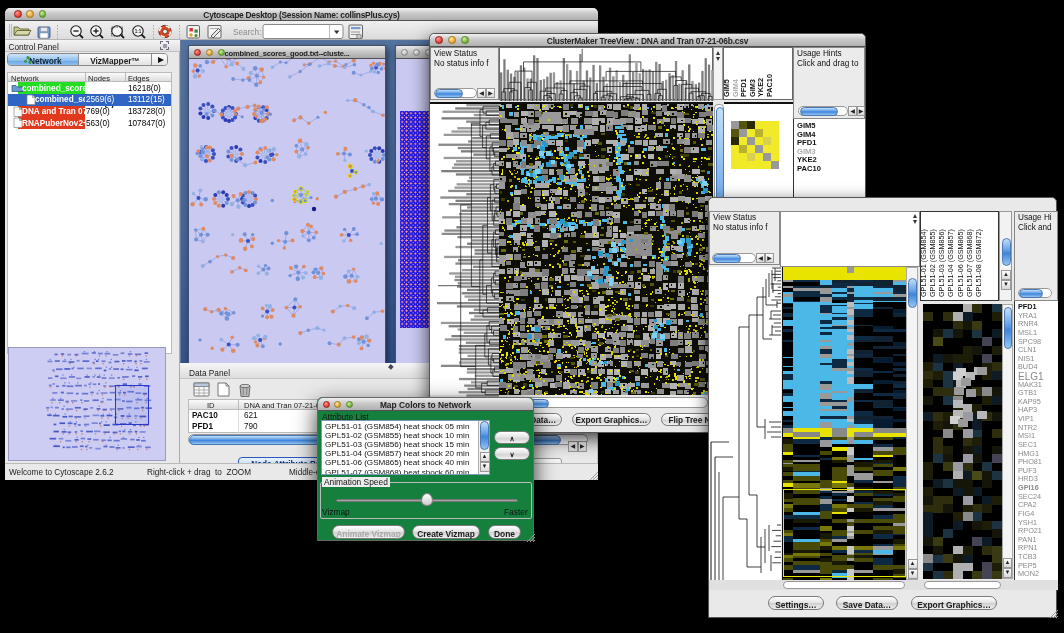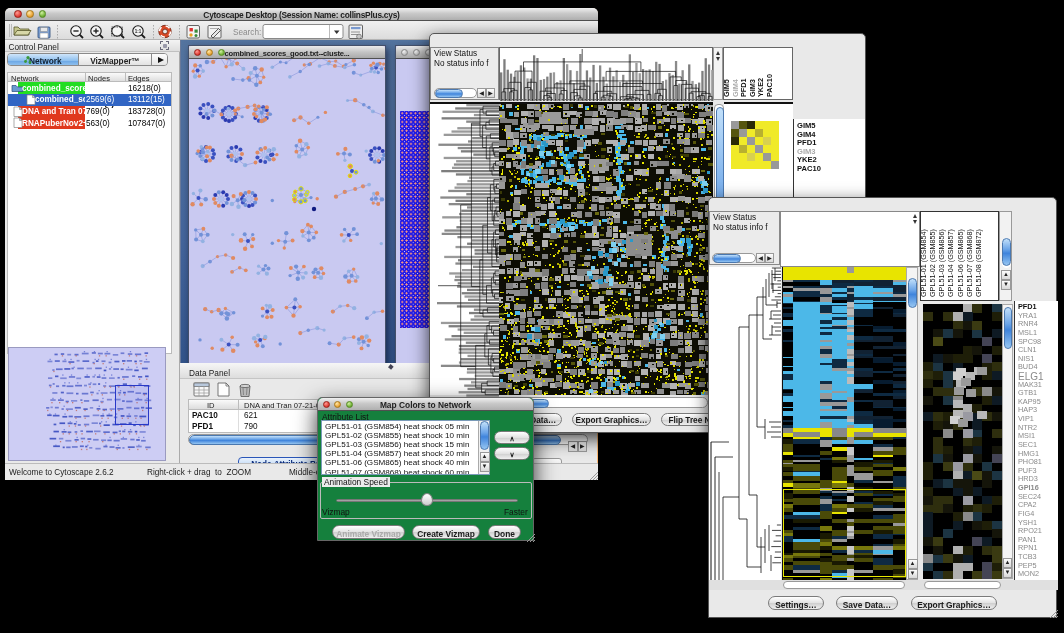--- a/index.html
+++ b/index.html
@@ -1401,20 +1401,26 @@
       <svg width="10" height="10" style="position:absolute;left:0;top:0;">
         <g stroke="#999" stroke-width="1">
           <line x1="2" y1="10" x2="10" y2="2"></line>
           <line x1="5" y1="10" x2="10" y2="5"></line>
           <line x1="8" y1="10" x2="10" y2="8"></line>
         </g>
       </svg>
     </div>
   </div>
 <div class="win" style="left:429px;top:33px;width:437px;height:400px;background:#e9e9e9;border-radius:5px 5px 0 0;border:1px solid #555">
+    <div class="tbar" style="height:13px">
+      <span class="lt r" style="left:5px"></span>
+      <span class="lt y" style="left:18px"></span>
+      <span class="lt g" style="left:31px"></span>
+      <div class="ttl" style="top:2px;font-size:8.4px;letter-spacing:-0.2px">ClusterMaker TreeView : DNA and Tran 07-21-06b.csv</div>
+    </div>
     <div class="panel" style="left:0px;top:13px;width:69px;height:53px">
       <div class="abs" style="left:3px;top:1px;font-size:8.2px;color:#111">View Status</div>
       <div class="abs" style="left:3px;top:10.5px;font-size:8.2px;color:#111;white-space:nowrap">No status info f</div>
       <div class="aquasb" style="left:3px;top:40px;width:43px;height:10px">
         <div class="aquath" style="left:0;top:0;width:28px;height:9px"></div>
       </div>
       <div class="sbbtn" style="left:46px;top:40px;width:9px;height:10px">◀</div>
       <div class="sbbtn" style="left:55px;top:40px;width:9px;height:10px">▶</div>
     </div>
     <div class="abs" style="left:69px;top:13px;width:214px;height:53px;background:#fff;border:1px solid #666">
@@ -1658,20 +1664,29 @@
       <div class="abs" style="left:2px;top:3px;width:0;height:0;border-bottom:4px solid #333;border-left:2.8px solid transparent;border-right:2.8px solid transparent"></div>
       <div class="abs" style="left:2px;top:9px;width:0;height:0;border-top:4px solid #333;border-left:2.8px solid transparent;border-right:2.8px solid transparent"></div>
     </div>
     <div class="abs" style="left:293px;top:13px;width:70px;height:53px;background:#fff;border:1px solid #666;overflow:hidden">
       <div class="rlbl" style="left:7.0px;bottom:2px;font-size:7.3px;font-weight:bold;color:#111">GIM5</div>
       <div class="rlbl" style="left:15.6px;bottom:2px;font-size:7.3px;font-weight:bold;color:#aaa">GIM4</div>
       <div class="rlbl" style="left:24.2px;bottom:2px;font-size:7.3px;font-weight:bold;color:#111">PFD1</div>
       <div class="rlbl" style="left:32.8px;bottom:2px;font-size:7.3px;font-weight:bold;color:#111">GIM3</div>
       <div class="rlbl" style="left:41.4px;bottom:2px;font-size:7.3px;font-weight:bold;color:#111">YKE2</div>
       <div class="rlbl" style="left:50.0px;bottom:2px;font-size:7.3px;font-weight:bold;color:#111">PAC10</div>
+    </div>
+    <div class="panel" style="left:363px;top:13px;width:72px;height:72px">
+      <div class="abs" style="left:3px;top:1px;font-size:8.2px;color:#111">Usage Hints</div>
+      <div class="abs" style="left:3px;top:10.5px;font-size:8.2px;color:#111;white-space:nowrap">Click and drag to</div>
+      <div class="aquasb" style="left:4px;top:58px;width:50px;height:10px">
+        <div class="aquath" style="left:1px;top:0;width:38px;height:9px"></div>
+      </div>
+      <div class="sbbtn" style="left:54px;top:58px;width:9px;height:10px">◀</div>
+      <div class="sbbtn" style="left:63px;top:58px;width:8px;height:10px">▶</div>
     </div>
     <div class="abs" style="left:0px;top:68px;width:69px;height:293px;background:#fff;border-top:2px solid #111">
       <svg width="69" height="293" style="position:absolute;left:0;top:0;">
         <rect x="36.3" y="0.0" width="32.7" height="2.3" fill="#9a9a9a"></rect>
         <rect x="25.2" y="3.3" width="43.8" height="2.3" fill="#7e7e7e"></rect>
         <rect x="12.5" y="6.6" width="56.5" height="2.3" fill="#9a9a9a"></rect>
         <rect x="43.9" y="9.9" width="25.1" height="2.3" fill="#9a9a9a"></rect>
         <rect x="11.6" y="13.2" width="57.4" height="2.3" fill="#7e7e7e"></rect>
         <rect x="36.2" y="16.5" width="32.8" height="2.3" fill="#8a8a8a"></rect>
         <rect x="41.0" y="19.8" width="28.0" height="2.3" fill="#7e7e7e"></rect>
@@ -2056,20 +2071,27 @@
       <div class="abs" style="left:0;top:0;width:0;height:0;border-bottom:4px solid #333;border-left:2.6px solid transparent;border-right:2.6px solid transparent"></div>
       <div class="abs" style="left:0;top:6px;width:0;height:0;border-top:4px solid #333;border-left:2.6px solid transparent;border-right:2.6px solid transparent"></div>
     </div>
     <div class="abs" style="left:290px;top:13px;width:13px;height:90px;background:#f2f2f2;border:1px solid #999">
       <div class="aquasb" style="left:1.5px;top:26px;width:9px;height:30px;border:0">
         <div class="aquath" style="left:0;top:0;width:9px;height:28px"></div>
       </div>
       <div class="sbbtn" style="left:1px;top:58px;width:10px;height:10px">▲</div>
       <div class="sbbtn" style="left:1px;top:68px;width:10px;height:10px">▼</div>
     </div>
+    <div class="panel" style="left:305px;top:13px;width:44px;height:90px">
+      <div class="abs" style="left:3px;top:1px;font-size:8.2px;color:#111;white-space:nowrap">Usage Hi</div>
+      <div class="abs" style="left:3px;top:10.5px;font-size:8.2px;color:#111;white-space:nowrap">Click and</div>
+      <div class="aquasb" style="left:3px;top:76px;width:34px;height:10px">
+        <div class="aquath" style="left:0;top:0;width:24px;height:9px"></div>
+      </div>
+    </div>
     <div class="abs" style="left:0px;top:69px;width:72px;height:313px;background:#fff;overflow:hidden">
       <svg width="72" height="313" style="position:absolute;left:0;top:0;">
         <line x1="62.901895695089244" y1="1.0" x2="72" y2="1.0" stroke="#111" stroke-width="0.8"></line>
         <line x1="66.32340052766551" y1="4.2" x2="72" y2="4.2" stroke="#111" stroke-width="0.8"></line>
         <line x1="62.69127335306765" y1="7.4" x2="72" y2="7.4" stroke="#111" stroke-width="0.8"></line>
         <line x1="64.30604928050701" y1="10.600000000000001" x2="72" y2="10.600000000000001" stroke="#111" stroke-width="0.8"></line>
         <line x1="68.33907175613207" y1="13.8" x2="72" y2="13.8" stroke="#111" stroke-width="0.8"></line>
         <line x1="61.44252679772657" y1="17.0" x2="72" y2="17.0" stroke="#111" stroke-width="0.8"></line>
         <line x1="68.70286507933011" y1="20.200000000000003" x2="72" y2="20.200000000000003" stroke="#111" stroke-width="0.8"></line>
         <line x1="63.383207911480504" y1="23.400000000000002" x2="72" y2="23.400000000000002" stroke="#111" stroke-width="0.8"></line>

